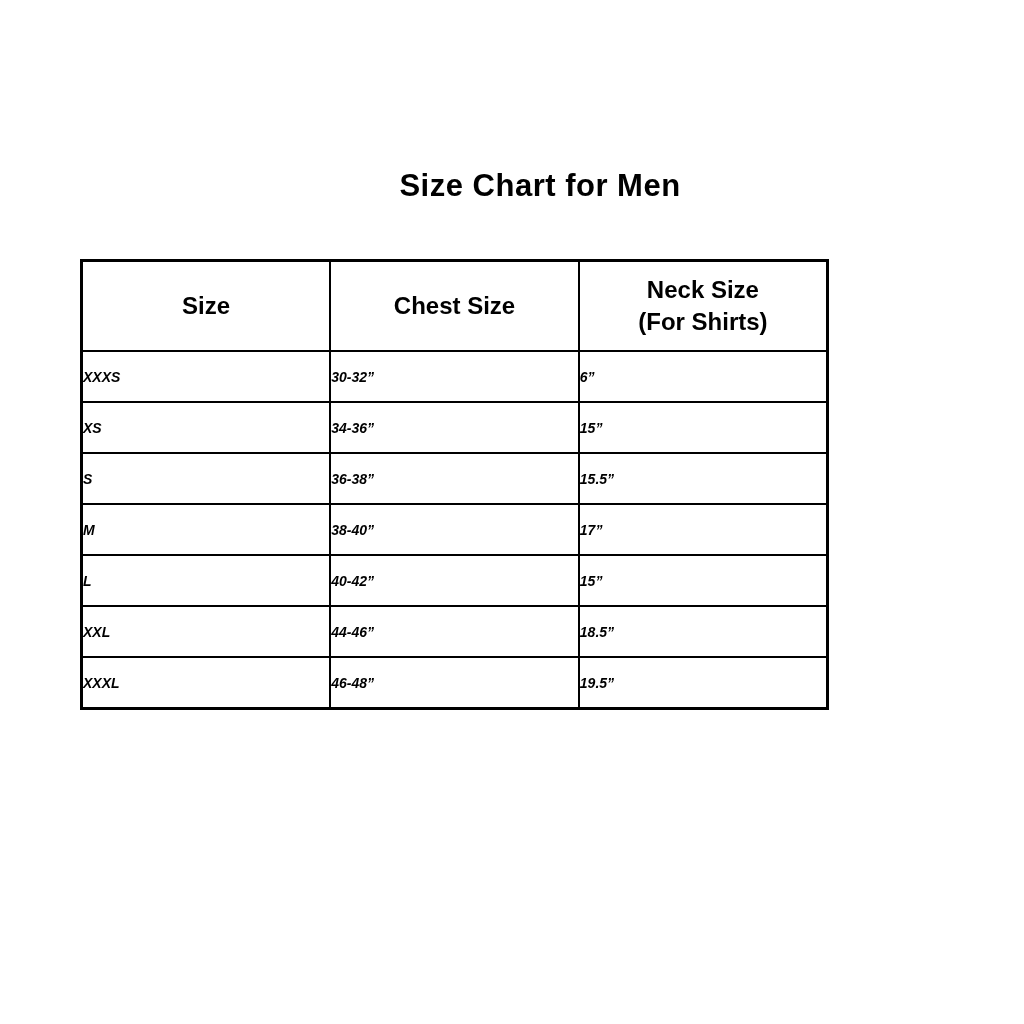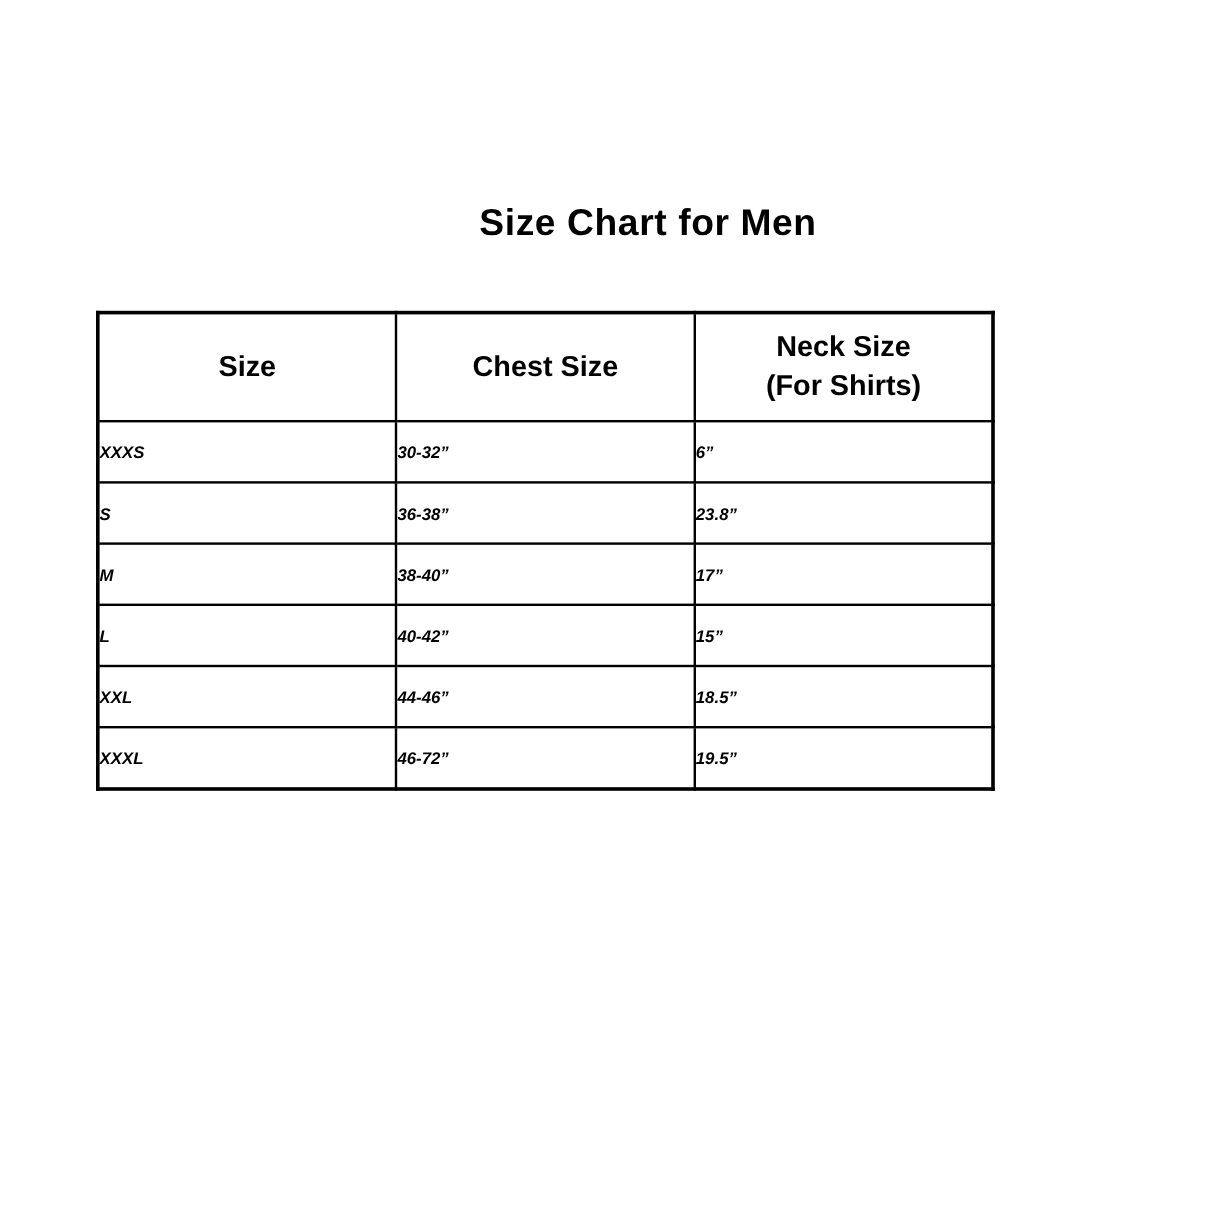--- a/index.html
+++ b/index.html
@@ -88,40 +88,45 @@
         </th>
       </tr>
     </thead>
     <tbody>
       <tr>
         <td>XXXS</td>
         <td>30-32”</td>
         <td>6”</td>
       </tr>
       <tr>
+        <td>XS</td>
+        <td>34-36”</td>
+        <td>15”</td>
+      </tr>
+      <tr>
         <td>S</td>
         <td>36-38”</td>
-        <td>23.8”</td>
+        <td>15.5”</td>
       </tr>
       <tr>
         <td>M</td>
         <td>38-40”</td>
         <td>17”</td>
       </tr>
       <tr>
         <td>L</td>
         <td>40-42”</td>
         <td>15”</td>
       </tr>
       <tr>
         <td>XXL</td>
         <td>44-46”</td>
         <td>18.5”</td>
       </tr>
       <tr>
         <td>XXXL</td>
-        <td>46-72”</td>
+        <td>46-48”</td>
         <td>19.5”</td>
       </tr>
     </tbody>
   </table>
 
 </div>
 
 </body></html>

